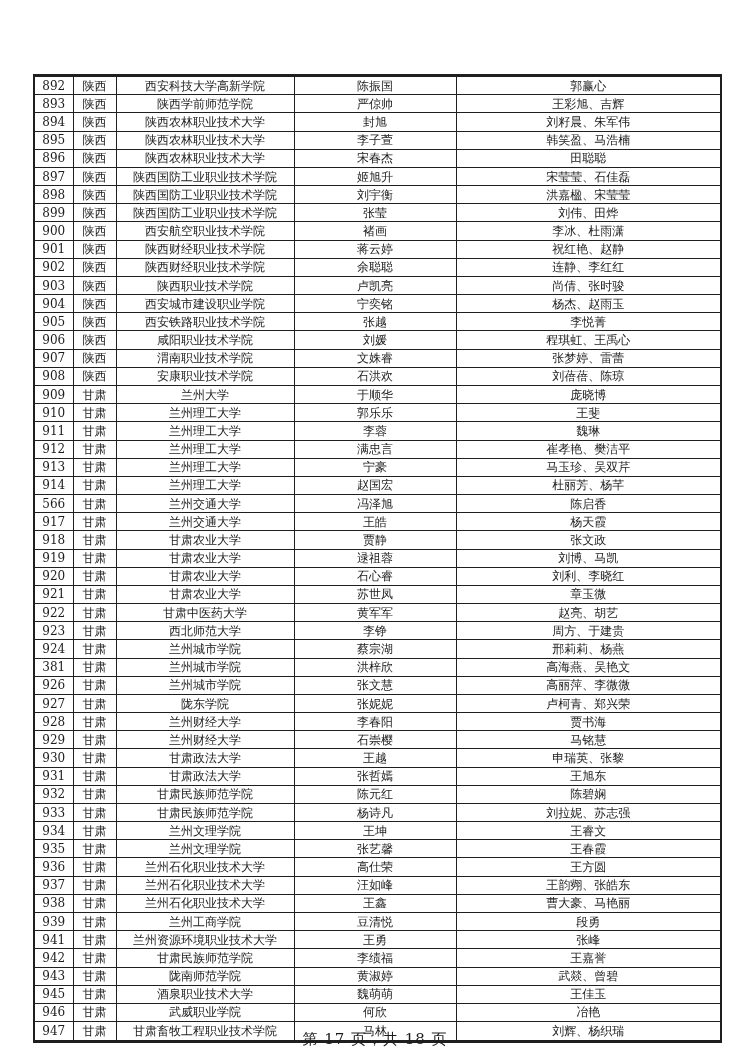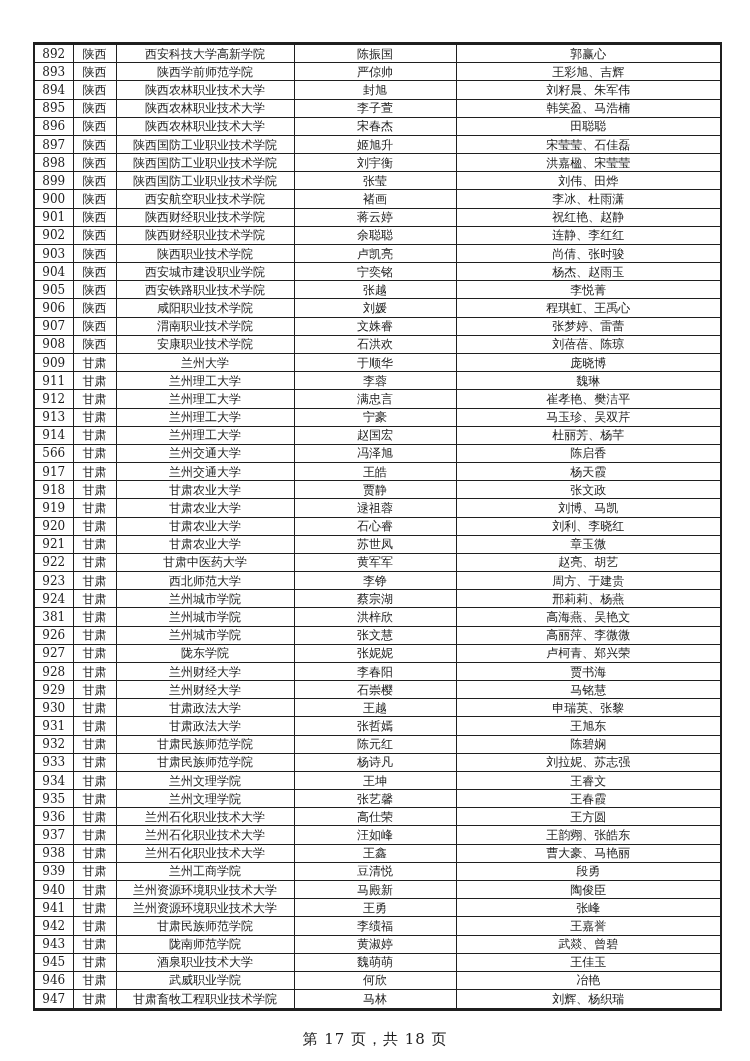--- a/index.html
+++ b/index.html
@@ -33,20 +33,21 @@
     vertical-align: middle;
     padding: 0 1px;
     white-space: nowrap;
     overflow: hidden;
   }
   table.roster {
     border-top: 3px solid #1f1f1f;
     border-bottom: 3px solid #1f1f1f;
     border-left: 2px solid #1f1f1f;
     border-right: 2px solid #1f1f1f;
+    margin-top: 32px;
   }
   .footer {
     position: absolute;
     left: 0;
     right: 0;
     top: 1030px;
     text-align: center;
     font-size: 15px;
     letter-spacing: 1px;
     color: #1c1c1c;
@@ -185,20 +186,27 @@
           <td>刘蓓蓓、陈琼</td>
         </tr>
         <tr>
           <td>909</td>
           <td>甘肃</td>
           <td>兰州大学</td>
           <td>于顺华</td>
           <td>庞晓博</td>
         </tr>
         <tr>
+          <td>910</td>
+          <td>甘肃</td>
+          <td>兰州理工大学</td>
+          <td>郭乐乐</td>
+          <td>王斐</td>
+        </tr>
+        <tr>
           <td>911</td>
           <td>甘肃</td>
           <td>兰州理工大学</td>
           <td>李蓉</td>
           <td>魏琳</td>
         </tr>
         <tr>
           <td>912</td>
           <td>甘肃</td>
           <td>兰州理工大学</td>
@@ -379,27 +387,20 @@
           <td>兰州石化职业技术大学</td>
           <td>王鑫</td>
           <td>曹大豪、马艳丽</td>
         </tr>
         <tr>
           <td>939</td>
           <td>甘肃</td>
           <td>兰州工商学院</td>
           <td>豆清悦</td>
           <td>段勇</td>
-        </tr>
-        <tr>
-          <td>940</td>
-          <td>甘肃</td>
-          <td>兰州资源环境职业技术大学</td>
-          <td>马殿新</td>
-          <td>陶俊臣</td>
         </tr>
         <tr>
           <td>941</td>
           <td>甘肃</td>
           <td>兰州资源环境职业技术大学</td>
           <td>王勇</td>
           <td>张峰</td>
         </tr>
         <tr>
           <td>942</td>

